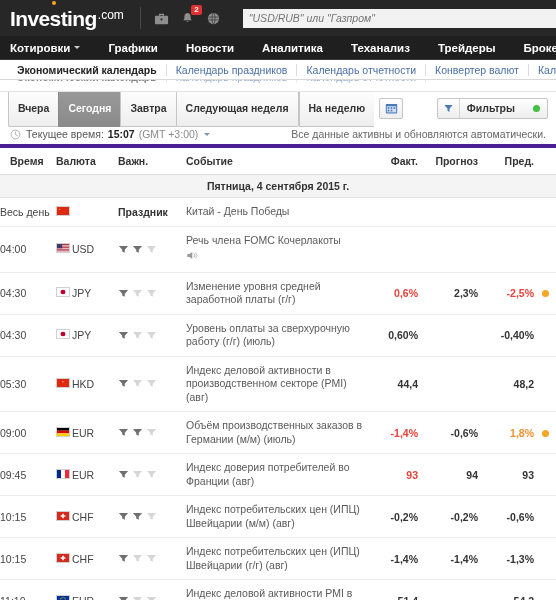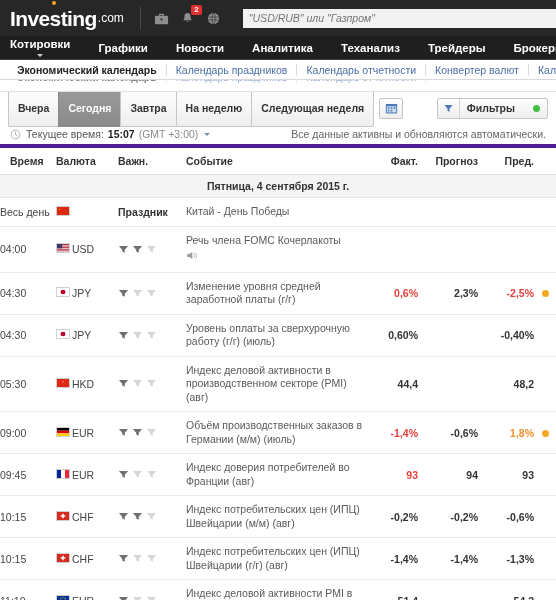--- a/index.html
+++ b/index.html
@@ -11,21 +11,21 @@
     font-size:11px;
     color:#333;
   }
   #app { width:556px; height:600px; position:relative; overflow:hidden; }
 
   
   .topbar {
     height:36px; background:#272727;
     display:flex; align-items:center; padding:0 0 0 10px;
   }
-  .logo { display:flex; align-items:center; flex-shrink:0; }
+  .logo { display:flex; align-items:flex-start; flex-shrink:0; }
   .logo-main {
     color:#fff; font-size:21px; font-weight:bold;
     letter-spacing:-0.6px; position:relative; line-height:1;
   }
   .logo-dot {
     position:absolute; width:4px; height:4px; border-radius:50%;
     background:#f5a623; top:1px; left:52px;
   }
   .logo-com { color:#fff; font-size:12px; margin-left:1px; }
 
@@ -48,21 +48,21 @@
 
   
   .mainnav {
     height:24px; background:#1f1f1f;
     display:flex; align-items:center; padding-left:10px;
     border-bottom:1px solid #3a3a3a;
   }
   .nav-item {
     color:#fff; font-size:11.5px; font-weight:bold;
     margin-right:28px; white-space:nowrap; cursor:pointer;
-    display:flex; align-items:center; gap:4px;flex-direction:column;
+    display:flex; align-items:center; gap:4px;
   }
   .caret-d {
     width:0;height:0;border-left:3px solid transparent;
     border-right:3px solid transparent;border-top:3px solid #cfcfcf;
   }
 
   
   .subtabs {
     height:20px; background:#fff; display:flex; align-items:center;
     padding-left:8px; border-bottom:1px solid #d8d8d8; position:relative;
@@ -278,22 +278,22 @@
         <span class="gt">Календарь праздников</span>
         <span class="gt">Календарь отчетности</span>
       </div>
   </div>
 
   <div class="filterbar">
     <div class="btngroup" id="rangebtns">
         <span class="fbtn">Вчера</span>
         <span class="fbtn active">Сегодня</span>
         <span class="fbtn">Завтра</span>
+        <span class="fbtn last">Следующая неделя</span>
         <span class="fbtn">На неделю</span>
-        <span class="fbtn last">Следующая неделя</span>
       </div>
 
     <div class="calbtn">
       <svg viewBox="0 0 16 16" width="13" height="13">
         <rect x="1" y="2.5" width="14" height="11.5" rx="1" fill="#4a78b8"></rect>
         <rect x="2.2" y="5.2" width="11.6" height="7.6" fill="#cfe0f2"></rect>
         <rect x="3.4" y="6.4" width="2" height="2" fill="#4a78b8"></rect>
         <rect x="7" y="6.4" width="2" height="2" fill="#4a78b8"></rect>
         <rect x="10.6" y="6.4" width="2" height="2" fill="#4a78b8"></rect>
         <rect x="3.4" y="9.6" width="2" height="2" fill="#4a78b8"></rect>

